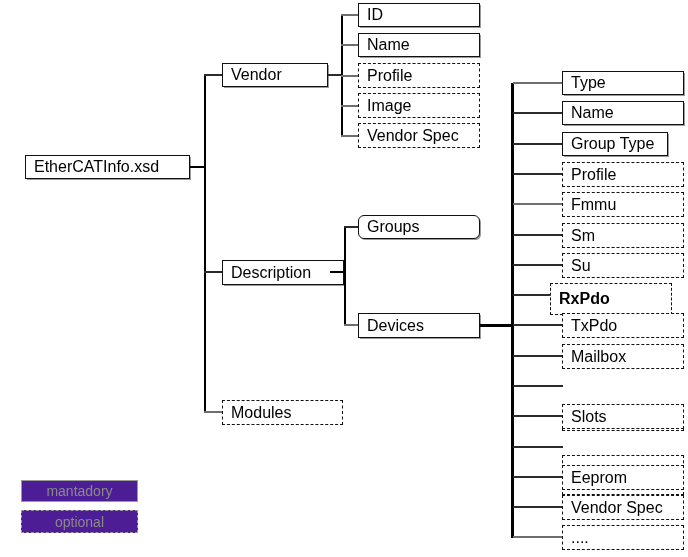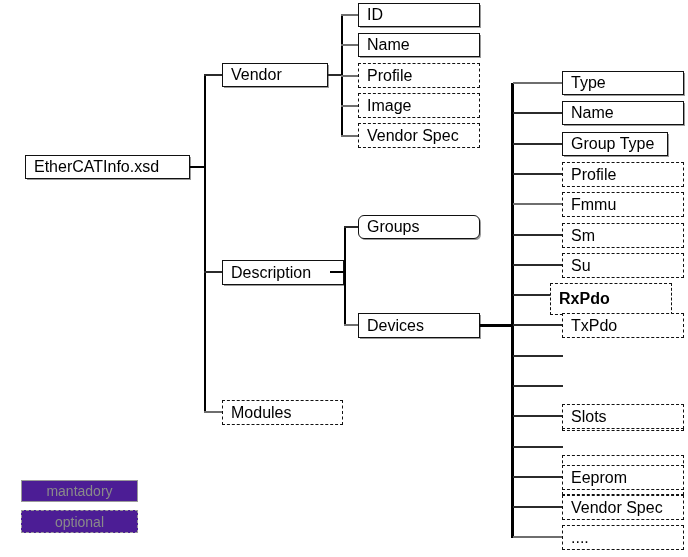--- a/index.html
+++ b/index.html
@@ -128,20 +128,21 @@
 
   <div class="node solid" style="left:562px;top:71px;width:122px;height:24px;">Type</div>
   <div class="node solid" style="left:562px;top:101px;width:122px;height:24px;">Name</div>
   <div class="node solid" style="left:562px;top:132px;width:106px;height:24px;">Group Type</div>
   <div class="node dashed" style="left:562px;top:162px;width:122px;height:25px;">Profile</div>
   <div class="node dashed" style="left:562px;top:192px;width:122px;height:25px;">Fmmu</div>
   <div class="node dashed" style="left:562px;top:223px;width:122px;height:25px;">Sm</div>
   <div class="node dashed" style="left:562px;top:253px;width:122px;height:25px;">Su</div>
   <div class="node dashed" style="left:550px;top:283px;width:122px;height:32px;font-weight:bold;">RxPdo</div>
   <div class="node dashed" style="left:562px;top:313px;width:122px;height:25px;">TxPdo</div>
+  <div class="node dashed" style="left:562px;top:344px;width:122px;height:25px;">Mailbox</div>
   <div class="node dashed" style="left:562px;top:374px;width:122px;height:25px;margin-top:32px;">Dc</div>
   <div class="node dashed" style="left:562px;top:404px;width:122px;height:25px;">Slots</div>
   <div class="node dashed" style="left:562px;top:455px;width:122px;height:40px;font-weight:bold;">ESC</div>
   <div class="node dashed" style="left:562px;top:465px;width:122px;height:25px;">Eeprom</div>
   <div class="node dashed" style="left:562px;top:495px;width:122px;height:25px;">Vendor Spec</div>
   <div class="node dashed" style="left:562px;top:525px;width:122px;height:25px;">....</div>
 
   <div class="legend-box solid" style="left:21px;top:480px;width:117px;height:22px;">mantadory</div>
   <div class="legend-box dashed" style="left:21px;top:510px;width:117px;height:23px;">optional</div>
 

